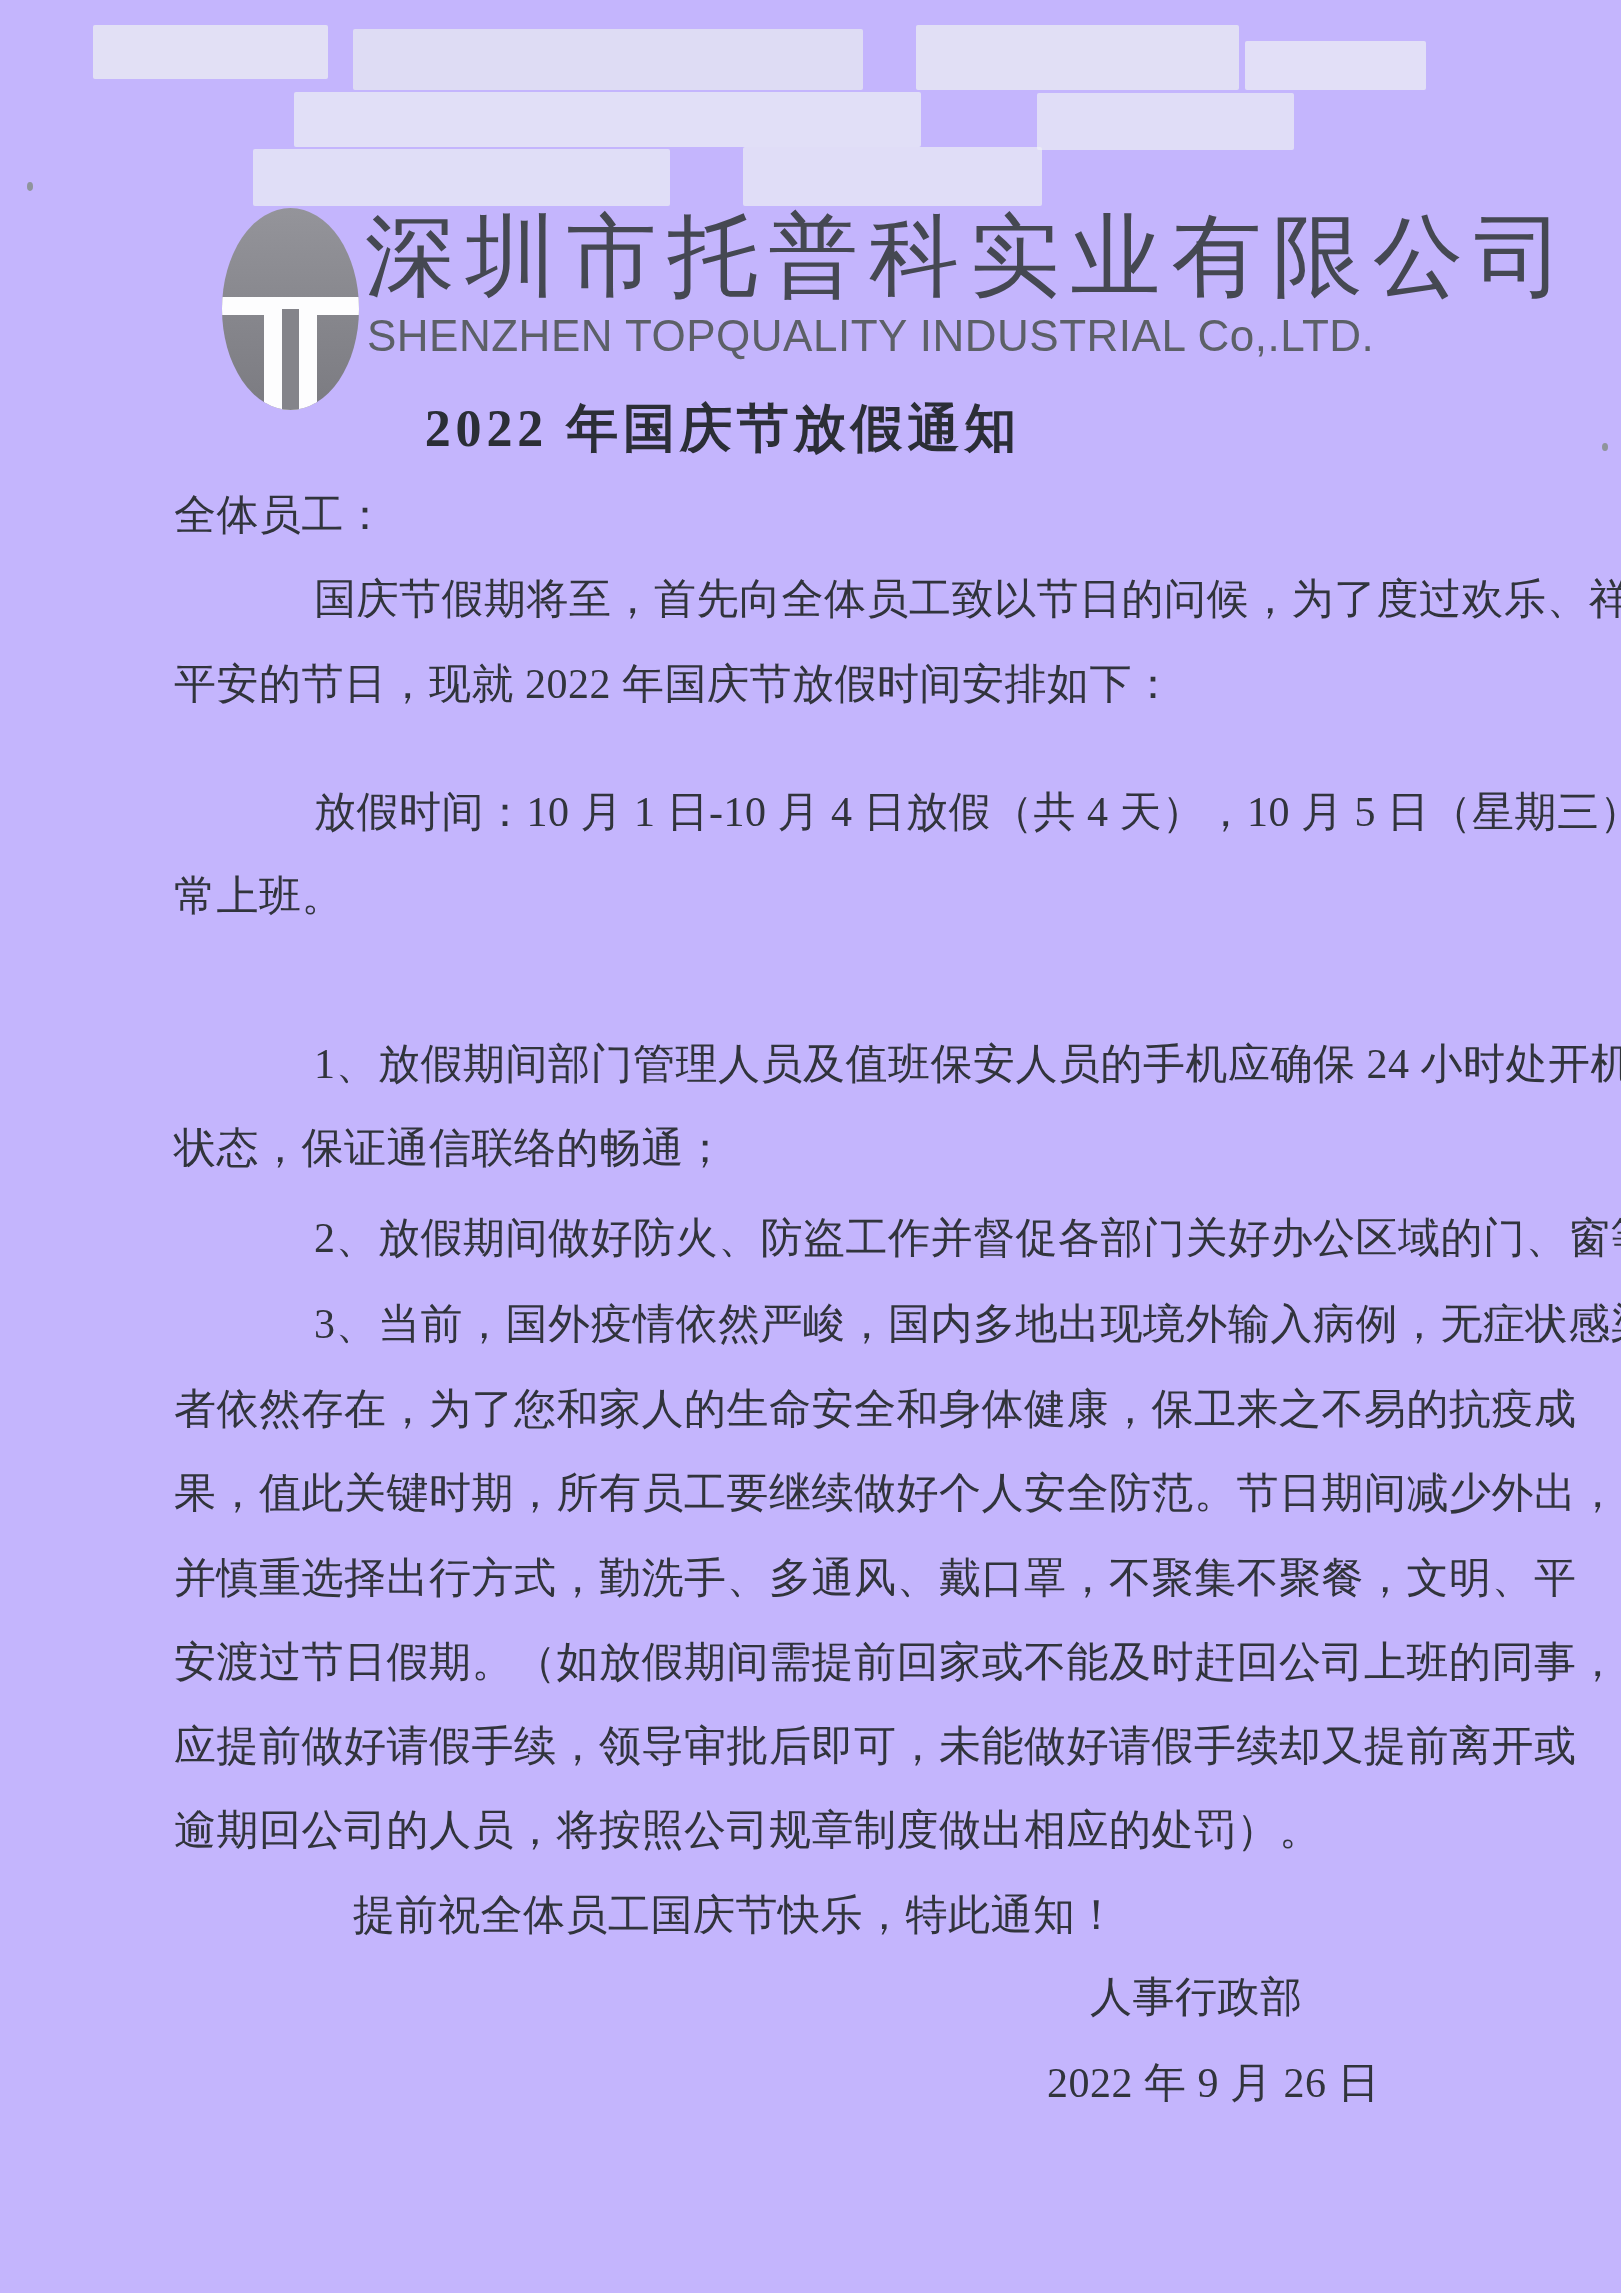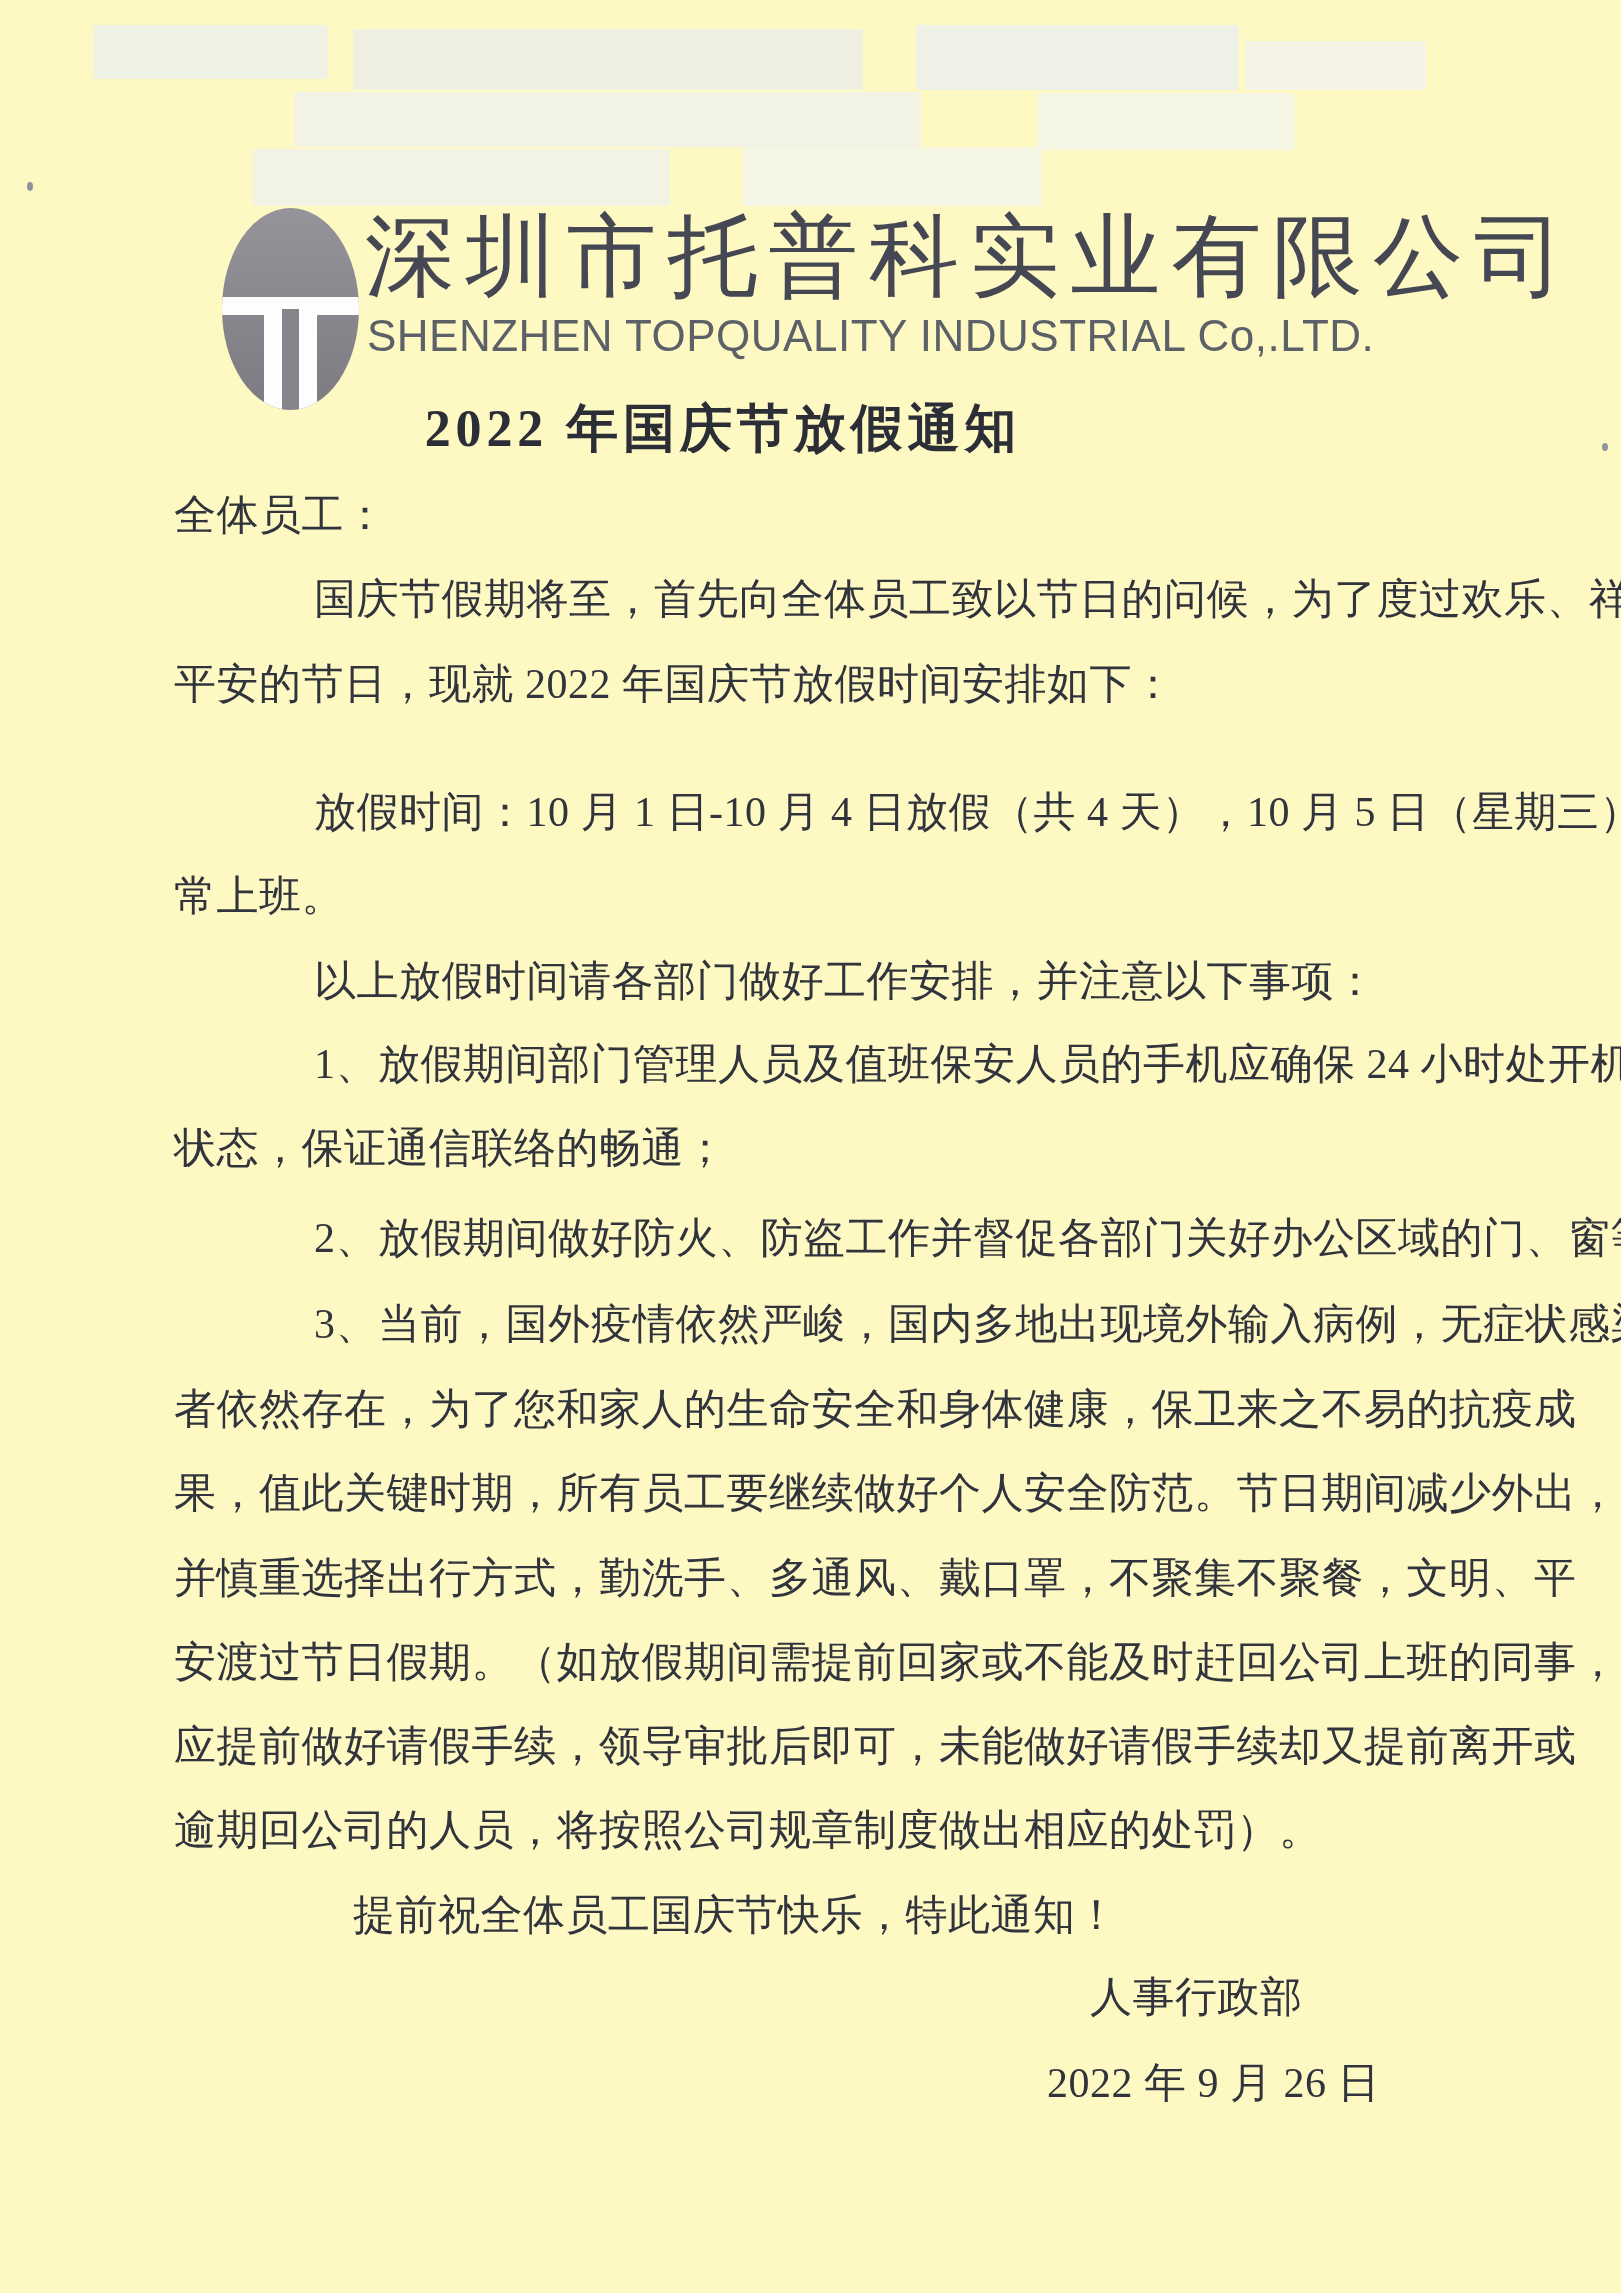--- a/index.html
+++ b/index.html
@@ -1,20 +1,20 @@
 <!DOCTYPE html>
 <html><head>
 <meta charset="utf-8">
 <style>
   html,body{margin:0;padding:0;background:#9a9a9a;}
   .page{
     position:relative;
     width:1621px;height:2294px;
     margin:0 auto;
-    background:#fef9c3;
+    background:#c4b5fd;
     overflow:hidden;
     font-family:"Liberation Serif","DejaVu Serif",serif;
   }
   
   .artifact{position:absolute;border-radius:2px;pointer-events:none;}
   .speck{position:absolute;background:#8f949c;border-radius:50%;}
 
   
   .logo{
     position:absolute;left:222px;top:208px;width:137px;height:202px;
@@ -76,21 +76,20 @@
   </div>
   <div class="company-zh">深圳市托普科实业有限公司</div>
   <div class="company-en">SHENZHEN TOPQUALITY INDUSTRIAL Co,.LTD.</div>
   <div class="doc-title">2022 年国庆节放假通知</div>
 
   <div class="bodyline" style="top:490px">全体员工：</div>
   <div class="bodyline indent" style="top:574px">国庆节假期将至，首先向全体员工致以节日的问候，为了度过欢乐、祥和、</div>
   <div class="bodyline" style="top:659px">平安的节日，现就 2022 年国庆节放假时间安排如下：</div>
   <div class="bodyline indent" style="top:787px">放假时间：10 月 1 日-10 月 4 日放假（共 4 天），10 月 5 日（星期三）正</div>
   <div class="bodyline" style="top:871px">常上班。</div>
-  <div class="bodyline indent" style="top:956px">以上放假时间请各部门做好工作安排，并注意以下事项：</div>
   <div class="bodyline indent" style="top:1039px">1、放假期间部门管理人员及值班保安人员的手机应确保 24 小时处开机</div>
   <div class="bodyline" style="top:1123px">状态，保证通信联络的畅通；</div>
   <div class="bodyline indent" style="top:1213px">2、放假期间做好防火、防盗工作并督促各部门关好办公区域的门、窗等；</div>
   <div class="bodyline indent" style="top:1299px">3、当前，国外疫情依然严峻，国内多地出现境外输入病例，无症状感染</div>
   <div class="bodyline" style="top:1384px">者依然存在，为了您和家人的生命安全和身体健康，保卫来之不易的抗疫成</div>
   <div class="bodyline" style="top:1468px">果，值此关键时期，所有员工要继续做好个人安全防范。节日期间减少外出，</div>
   <div class="bodyline" style="top:1553px">并慎重选择出行方式，勤洗手、多通风、戴口罩，不聚集不聚餐，文明、平</div>
   <div class="bodyline" style="top:1637px">安渡过节日假期。（如放假期间需提前回家或不能及时赶回公司上班的同事，</div>
   <div class="bodyline" style="top:1721px">应提前做好请假手续，领导审批后即可，未能做好请假手续却又提前离开或</div>
   <div class="bodyline" style="top:1805px">逾期回公司的人员，将按照公司规章制度做出相应的处罚）。</div>

